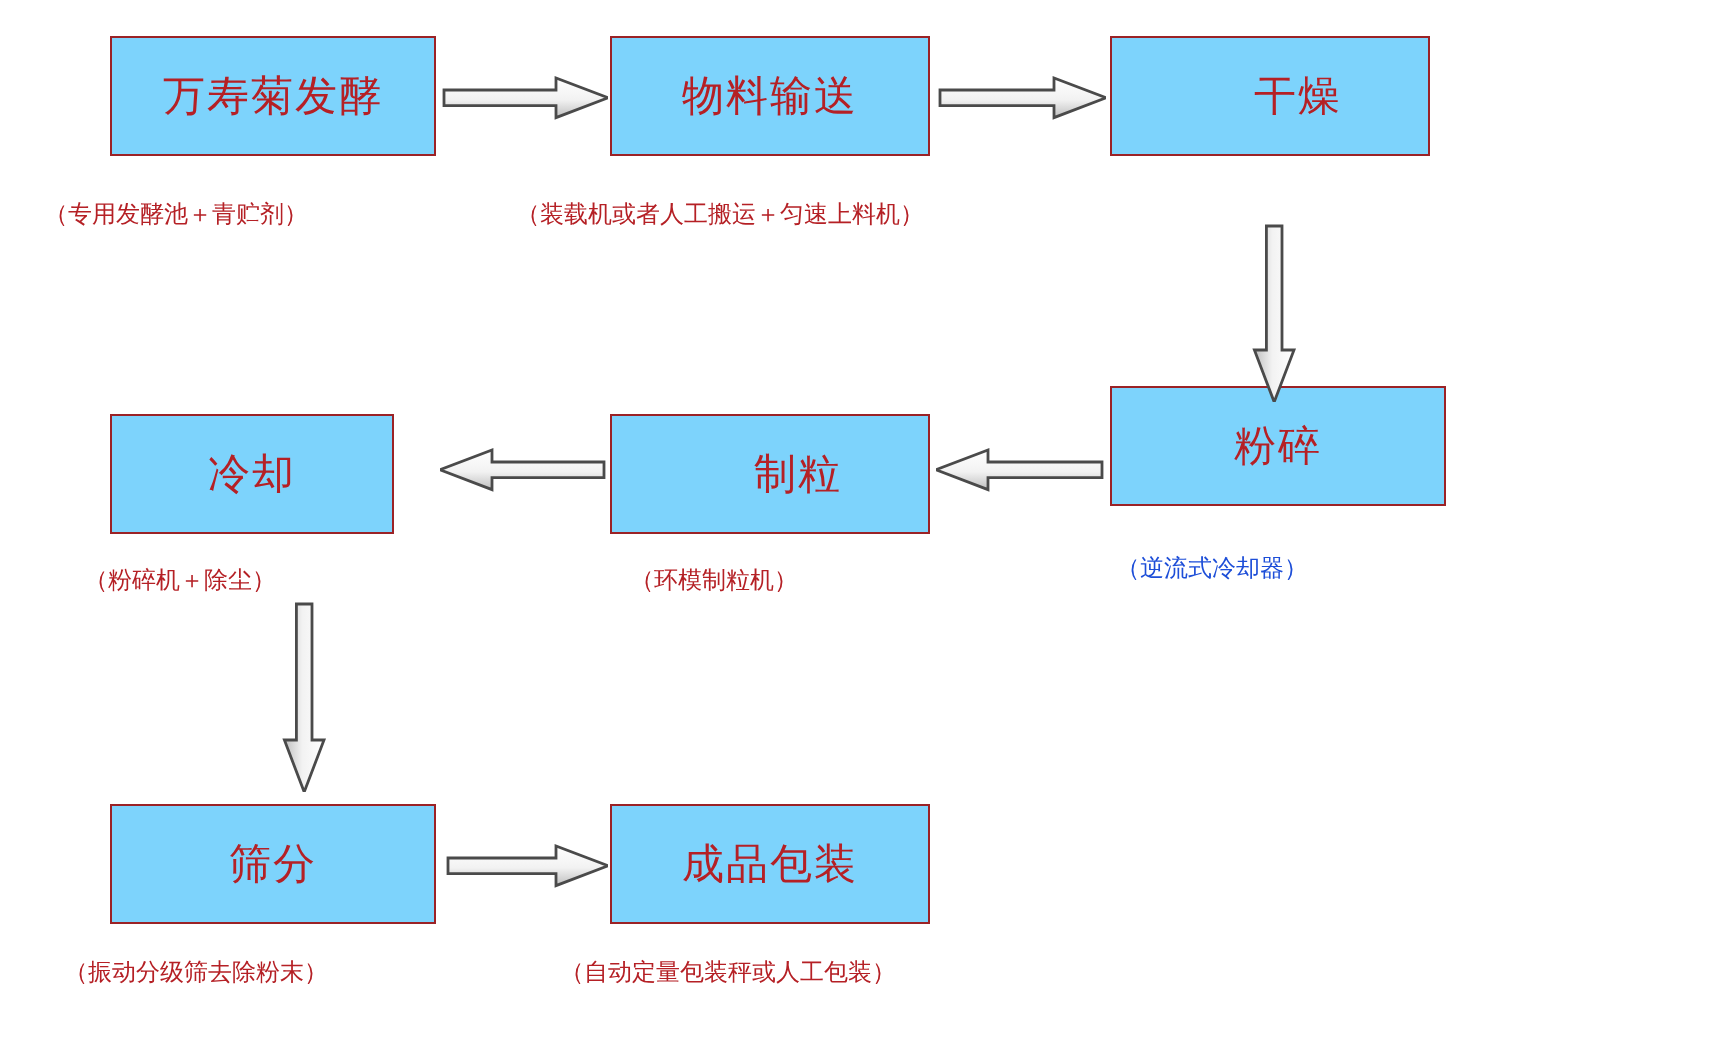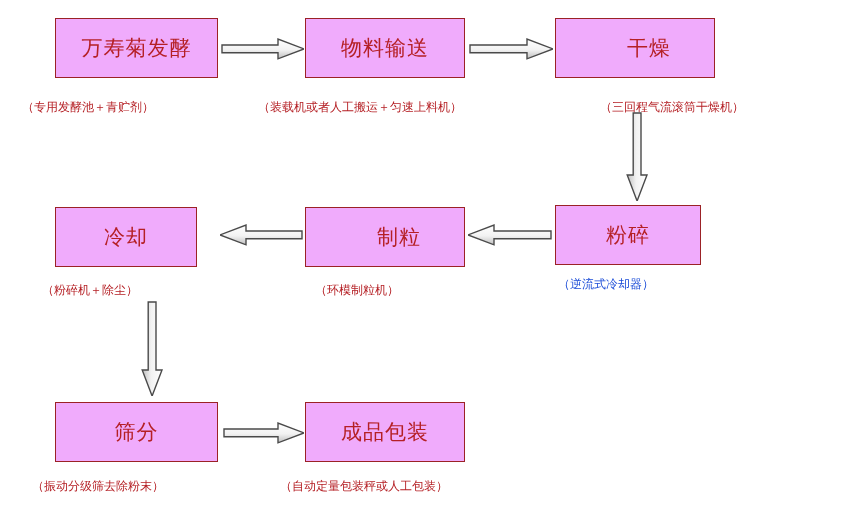--- a/index.html
+++ b/index.html
@@ -17,21 +17,21 @@
   #flow-canvas {
     position: absolute;
     left: 0; top: 0;
     width: 860px;
     height: 520px;
   }
   .node {
     position: absolute;
     box-sizing: border-box;
     border: 1.5px solid #9b2226;
-    background: #f0abfc;
+    background: #7dd3fc;
     display: flex;
     align-items: center;
     justify-content: center;
   }
   .node-label {
     color: #b52025;
     font-size: 21px;
     letter-spacing: 1px;
     line-height: 1;
     white-space: nowrap;
@@ -61,32 +61,31 @@
     </div>
     <div class="node" style="left: 555px; top: 18px; width: 160px; height: 60px; border-color: rgb(155, 34, 38); padding-left: 28px;">
       <span class="node-label" style="color: rgb(181, 32, 37);">干燥</span>
     </div>
     <div class="node" style="left: 55px; top: 207px; width: 142px; height: 60px; border-color: rgb(155, 34, 38);">
       <span class="node-label" style="color: rgb(181, 32, 37);">冷却</span>
     </div>
     <div class="node" style="left: 305px; top: 207px; width: 160px; height: 60px; border-color: rgb(155, 34, 38); padding-left: 28px;">
       <span class="node-label" style="color: rgb(181, 32, 37);">制粒</span>
     </div>
-    <div class="node" style="left: 555px; top: 205px; width: 146px; height: 60px; border-color: rgb(155, 34, 38);">
+    <div class="node" style="left: 555px; top: 193px; width: 168px; height: 60px; border-color: rgb(155, 34, 38);">
       <span class="node-label" style="color: rgb(181, 32, 37);">粉碎</span>
     </div>
     <div class="node" style="left: 55px; top: 402px; width: 163px; height: 60px; border-color: rgb(155, 34, 38);">
       <span class="node-label" style="color: rgb(181, 32, 37);">筛分</span>
     </div>
     <div class="node" style="left: 305px; top: 402px; width: 160px; height: 60px; border-color: rgb(155, 34, 38);">
       <span class="node-label" style="color: rgb(181, 32, 37);">成品包装</span>
     </div>
     <div class="caption" style="left: 22px; top: 101px; color: rgb(181, 32, 37);">（专用发酵池＋青贮剂）</div>
     <div class="caption" style="left: 258px; top: 101px; color: rgb(181, 32, 37);">（装载机或者人工搬运＋匀速上料机）</div>
-    <div class="caption" style="left: 600px; top: 101px; color: rgb(181, 32, 37);">（三回程气流滚筒干燥机）</div>
     <div class="caption" style="left: 42px; top: 284px; color: rgb(181, 32, 37); text-align: right;">（粉碎机＋除尘）</div>
     <div class="caption" style="left: 315px; top: 284px; color: rgb(181, 32, 37);">（环模制粒机）</div>
     <div class="caption" style="left: 558px; top: 278px; color: #1d4ed8; text-align: right;">（逆流式冷却器）</div>
     <div class="caption" style="left: 32px; top: 480px; color: rgb(181, 32, 37);">（振动分级筛去除粉末）</div>
     <div class="caption" style="left: 280px; top: 480px; color: rgb(181, 32, 37);">（自动定量包装秤或人工包装）</div>
     <div class="arrow" style="left: 220px; top: 36px; width: 84px; height: 30px;">
       <svg width="84" height="30" viewBox="0 0 84 30">
         <defs>
           <linearGradient id="ag0" x1="0" y1="0" x2="0" y2="1">
             <stop offset="0%" stop-color="#ffffff"></stop>

